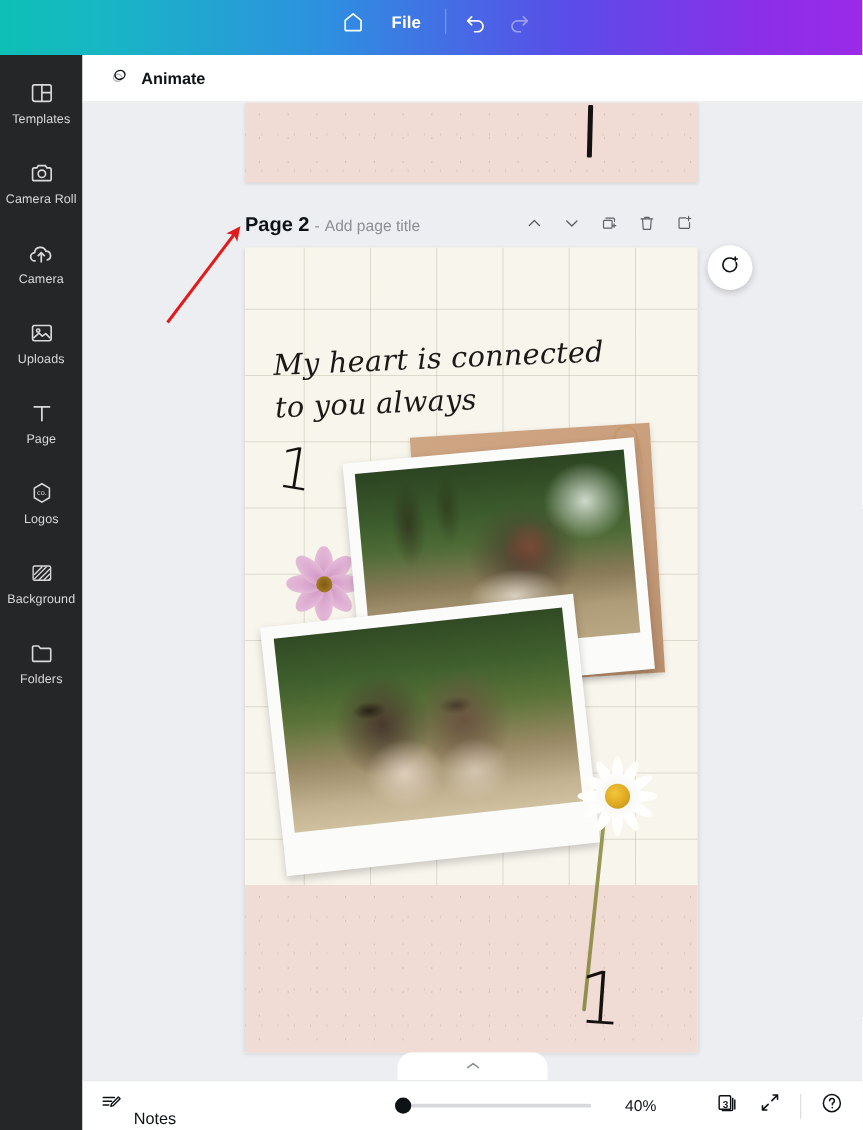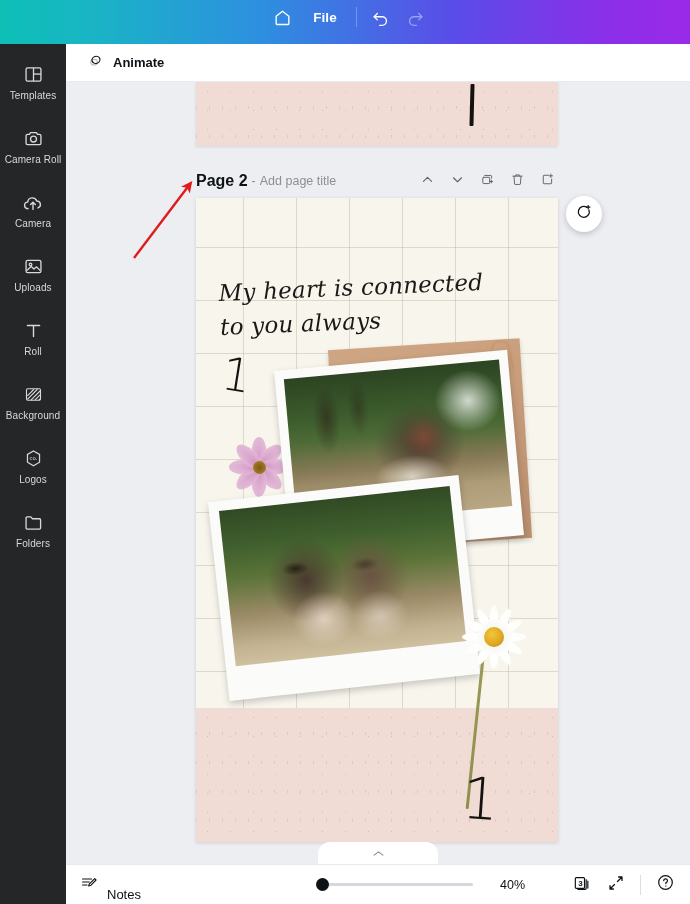--- a/index.html
+++ b/index.html
@@ -371,41 +371,41 @@
       <span class="sb-label">Uploads</span>
     </div>
 
     <div class="sb-item">
       <span class="sb-ico">
         <svg width="21" height="21" viewBox="0 0 24 24" fill="none" stroke="currentColor" stroke-width="1.6" stroke-linecap="round">
           <path d="M5 6.2h14"></path>
             <path d="M12 6.4v12.4"></path>
         </svg>
       </span>
-      <span class="sb-label">Roll</span>
+      <span class="sb-label">Page</span>
+    </div>
+
+    <div class="sb-item">
+      <span class="sb-ico">
+        <svg width="21" height="21" viewBox="0 0 24 24" fill="none" stroke="currentColor" stroke-width="1.4">
+          <path d="M12 3.4l6.9 4v8.8l-6.9 4-6.9-4V7.4z"></path>
+          <text x="12" y="14.1" font-size="6.2" fill="currentColor" stroke="none" text-anchor="middle" font-family="DejaVu Sans">co.</text>
+        </svg>
+      </span>
+      <span class="sb-label">Logos</span>
     </div>
 
     <div class="sb-item">
       <span class="sb-ico">
         <svg width="21" height="21" viewBox="0 0 24 24" fill="none" stroke="currentColor" stroke-width="1.25">
           <rect x="4" y="5.5" width="16" height="13" rx="1.4"></rect>
           <path d="M5 13.5 12.5 6M5 17.5 16.5 6M9 18.5 19.5 8M13.5 18.5 19.5 12.5M18 18.5l1.5-1.5"></path>
         </svg>
       </span>
       <span class="sb-label">Background</span>
-    </div>
-
-    <div class="sb-item">
-      <span class="sb-ico">
-        <svg width="21" height="21" viewBox="0 0 24 24" fill="none" stroke="currentColor" stroke-width="1.4">
-          <path d="M12 3.4l6.9 4v8.8l-6.9 4-6.9-4V7.4z"></path>
-          <text x="12" y="14.1" font-size="6.2" fill="currentColor" stroke="none" text-anchor="middle" font-family="DejaVu Sans">co.</text>
-        </svg>
-      </span>
-      <span class="sb-label">Logos</span>
     </div>
 
     <div class="sb-item">
       <span class="sb-ico">
         <svg width="21" height="21" viewBox="0 0 24 24" fill="none" stroke="currentColor" stroke-width="1.5" stroke-linejoin="round">
           <path d="M3.5 18.2V6.8a1.3 1.3 0 0 1 1.3-1.3h4.1l1.9 2.2h8a1.3 1.3 0 0 1 1.3 1.3v9.2a1.3 1.3 0 0 1-1.3 1.3H4.8a1.3 1.3 0 0 1-1.3-1.3z"></path>
         </svg>
       </span>
       <span class="sb-label">Folders</span>
     </div>

